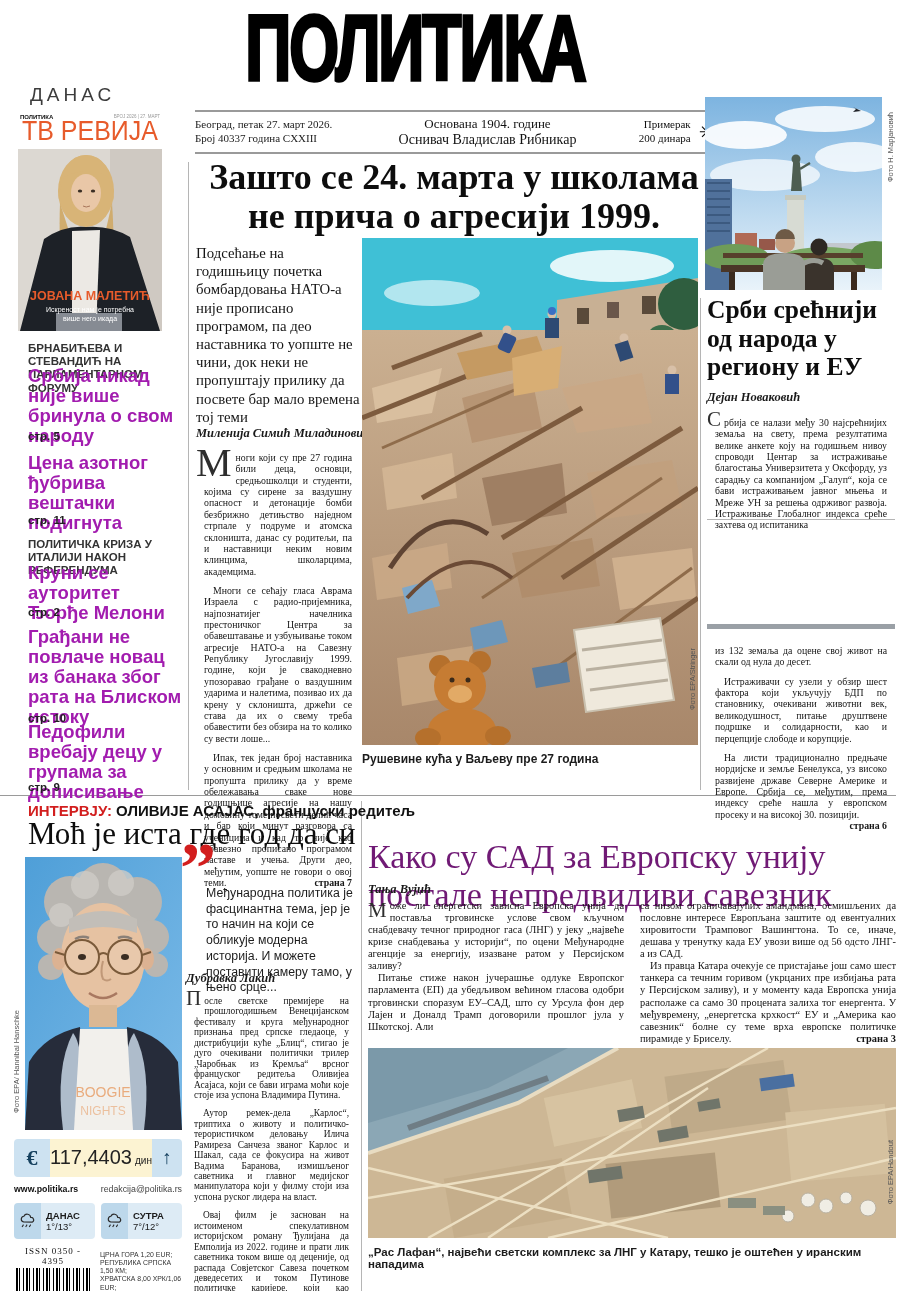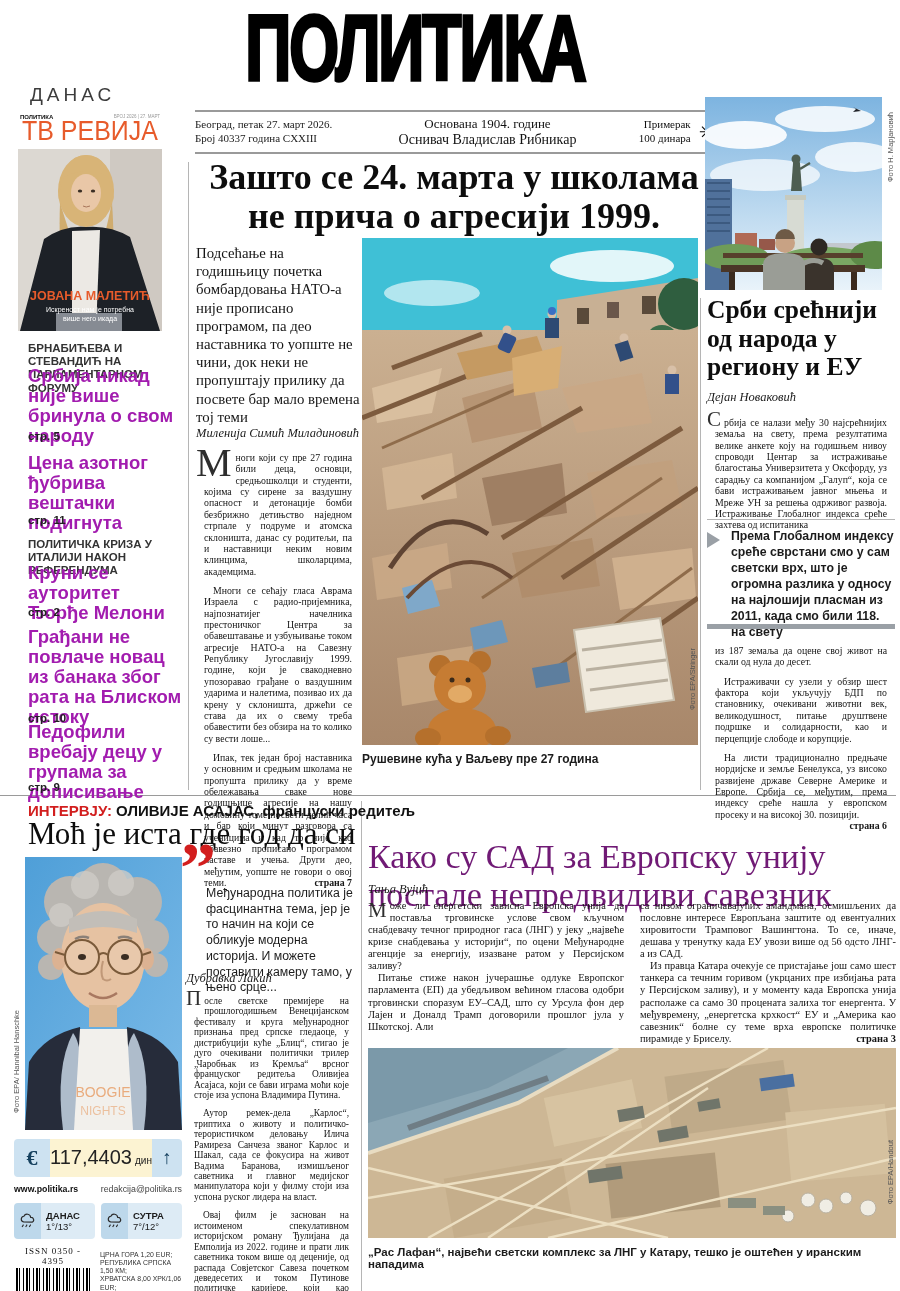--- a/index.html
+++ b/index.html
@@ -30,21 +30,21 @@
   .kicker{font-family:"Liberation Sans","DejaVu Sans",sans-serif;font-weight:700;
           font-size:11.5px;line-height:1.15;color:#333;}
   .ltitle{font-family:"Liberation Sans","DejaVu Sans",sans-serif;font-size:18.5px;
           line-height:1.08;color:#a21caf;font-weight:bold;}
   .pref{font-family:"Liberation Sans","DejaVu Sans",sans-serif;font-weight:700;
         font-size:11.5px;color:#222;}
   
   #main-headline{left:196px;top:158px;width:516px;text-align:center;font-weight:700;
                  font-size:36px;line-height:1.08;color:#0d0d0d;}
   #main-deck{left:196px;top:244px;width:164px;font-size:14.8px;line-height:1.23;color:#151515;}
-  .author{font-size:12.5px;font-style:italic;font-weight:400;color:#1a1a1a;}
+  .author{font-size:12.5px;font-style:italic;font-weight:700;color:#1a1a1a;}
   .bodytxt{font-size:9.8px;line-height:1.16;text-align:justify;color:#141414;}
   .bodytxt p{margin:8px;}
   .bodytxt p.ind{text-indent:9px;}
   .dc{float:left;font-weight:400;color:#2e2e2e;}
   .dc.big{font-size:40px;line-height:34px;padding:2px 4px 0 0;}
   .dc.small{font-size:21px;line-height:18px;padding:1px 3px 0 0;}
   .pageref{float:right;font-weight:700;font-size:9.8px;}
   .caption{font-family:"Liberation Sans","DejaVu Sans",sans-serif;font-weight:700;
            font-size:12px;color:#1c1c1c;}
   .vcred{position:absolute;writing-mode:vertical-rl;transform:rotate(180deg);
@@ -111,21 +111,21 @@
       <div>Београд, петак 27. март 2026.</div>
       <div>Број 40337 година CXXIII</div>
     </div>
     <div class="dl-center">
       <div class="big">Основана 1904. године</div>
       <div class="small">Оснивач Владислав Рибникар</div>
     </div>
     <div class="dl-right">
       <div class="lbl">
         <div>Примерак</div>
-        <div>100 динара</div>
+        <div>200 динара</div>
       </div>
       <div class="stars">✳✳✳</div>
     </div>
   </div>
 
   <div class="abs" style="left:14px;top:107px;width:152px;height:228px;">
     <svg width="152" height="228" viewBox="0 0 152 228">
       <rect width="152" height="228" fill="#ffffff"></rect>
       <text x="6" y="12" font-size="6" font-weight="bold" fill="#111">ПОЛИТИКА</text>
       <text x="146" y="11" font-size="4.5" fill="#999" text-anchor="end">БРОЈ 2026 | 27. МАРТ</text>
@@ -308,27 +308,23 @@
   <div class="abs caption" style="left:362px;top:752px;width:320px;">Рушевине кућа у Ваљеву пре 27 година</div>
   <div class="vcred" style="left:688px;top:648px;">Фото EPA/Stringer</div>
 
   <div id="right-headline" class="abs">Срби срећнији од народа у региону и ЕУ</div>
   <div class="abs author" style="left:707px;top:390px;">Дејан Новаковић</div>
   <div class="abs bodytxt" style="left:707px;top:409px;width:188px;">
     <span class="dc small">С</span>
     <p>рбија се налази међу 30 најсрећнијих земаља на свету, према резултатима велике анкете коју на годишњем нивоу спроводи Центар за истраживање благостања Универзитета у Оксфорду, уз сарадњу са компанијом „Галуп“, која се бави истраживањем јавног мњења и Мреже УН за решења одрживог развоја. Истраживање Глобалног индекса среће захтева од испитаника</p>
   </div>
   <div class="hline" style="left:707px;top:519px;width:188px;background:#b5b5b5;"></div>
-  <div class="abs qbox" style="left:707px;top:529px;width:164px;">
-    <span class="qtri"></span>
-    <span>Према Глобалном индексу среће сврстани смо у сам светски врх, што је огромна разлика у односу на најлошији пласман из 2011, када смо били 118. на свету</span>
-  </div>
   <div class="abs" style="left:707px;top:624px;width:188px;height:5px;background:#9aa0a6;"></div>
   <div class="abs bodytxt" style="left:707px;top:637px;width:188px;">
-    <p>из 187 земаља да оцене свој живот на скали од нула до десет.</p>
+    <p>из 132 земаља да оцене свој живот на скали од нула до десет.</p>
     <p class="ind">Истраживачи су узели у обзир шест фактора који укључују БДП по становнику, очекивани животни век, великодушност, питање друштвене подршке и солидарности, као и перцепције слободе и корупције.</p>
     <p class="ind"><span>На листи традиционално предњаче нордијске и земље Бенелукса, уз високо развијене државе Северне Америке и Европе. Србија се, међутим, према индексу среће нашла у европском просеку и на високој 30. позицији.</span>
       <span class="pageref">страна 6</span></p>
   </div>
 
   <div id="int-kicker" class="abs">
     <span class="red">ИНТЕРВЈУ:</span><span> ОЛИВИЈЕ АСАЈАС, француски редитељ</span>
   </div>
   <div id="int-headline" class="abs serif">Моћ је иста где год да си</div>
 

